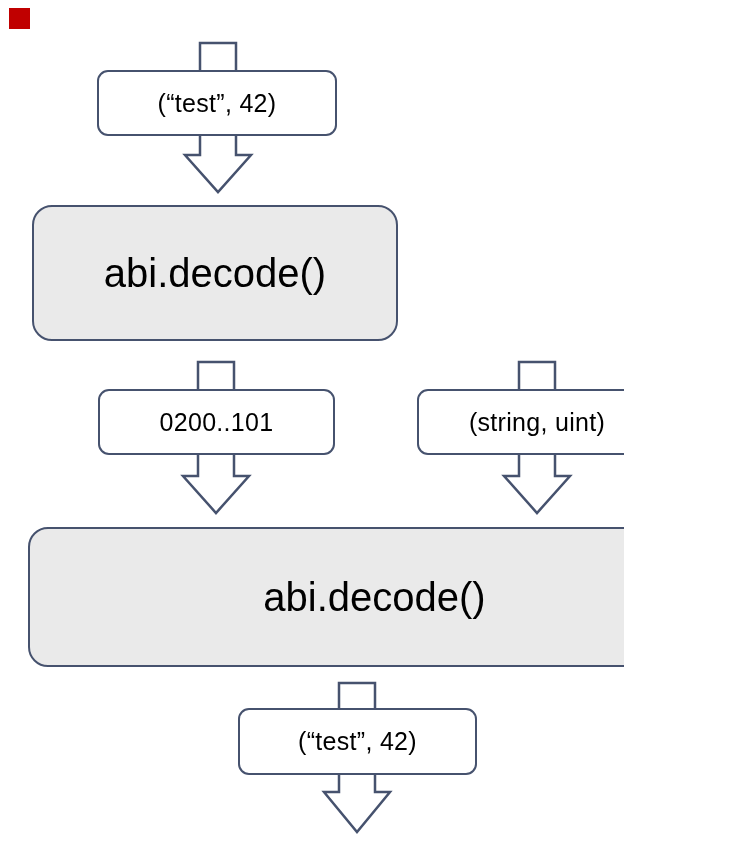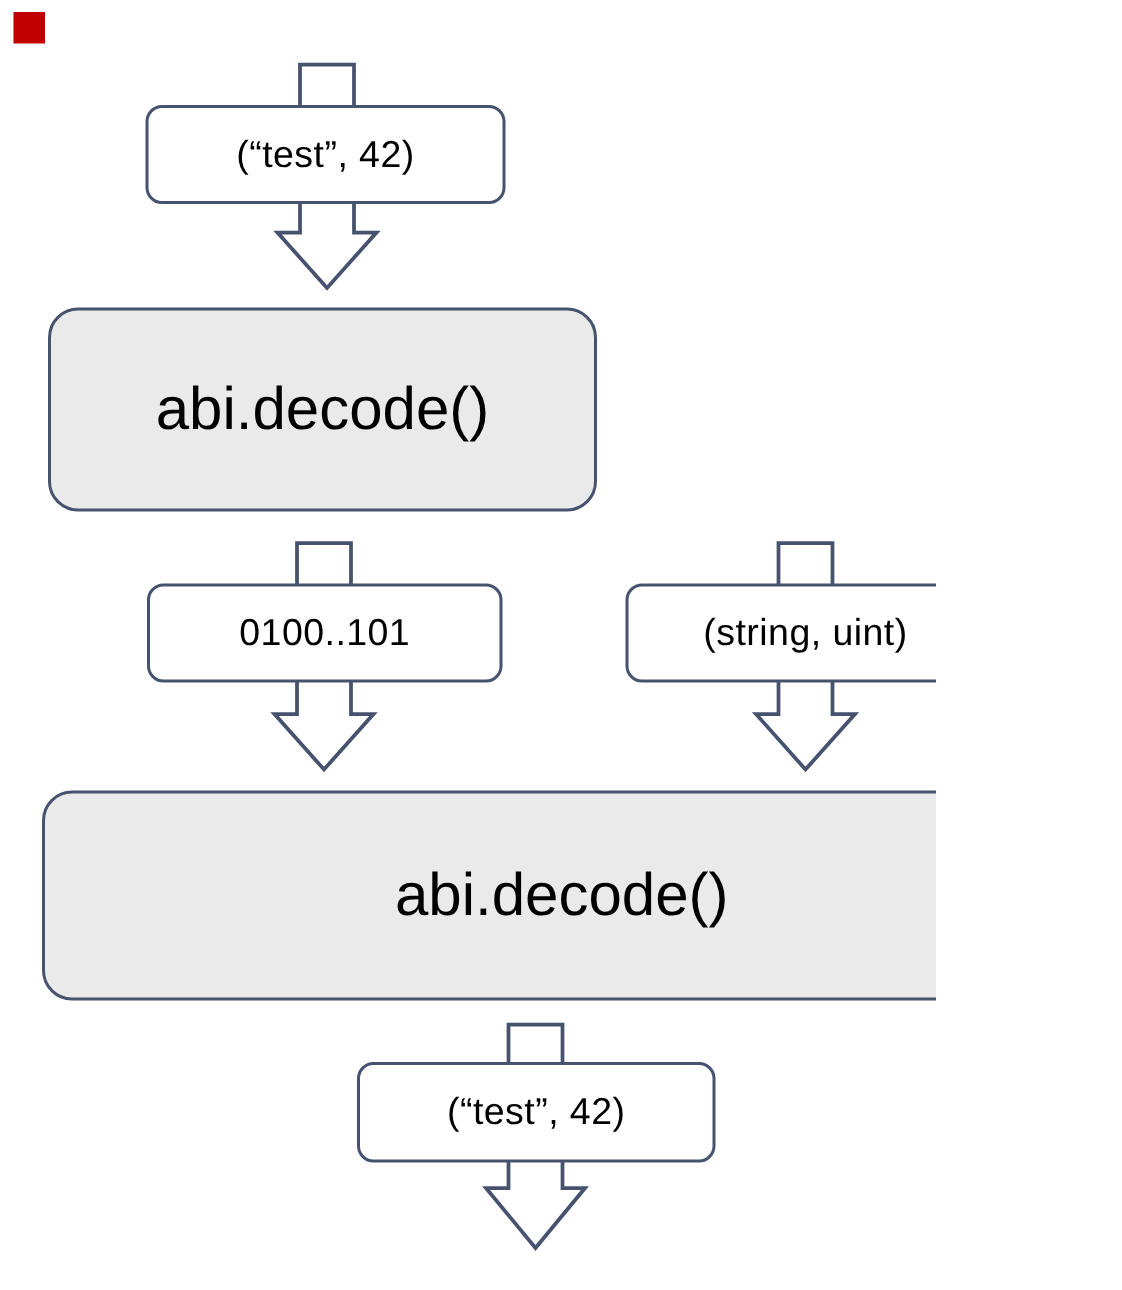--- a/index.html
+++ b/index.html
@@ -39,21 +39,21 @@
 
     <path class="block-arrow" d="M519,362 L555,362 L555,476 L570,476 L537,513 L504,476 L519,476 Z"></path>
 
     <path class="block-arrow" d="M339,683 L375,683 L375,792 L390,792 L357,832 L324,792 L339,792 Z"></path>
   </svg>
 
   <div class="node label-node" id="node-input">(“test”, 42)</div>
 
   <div class="node process-node" id="node-encode">abi.decode()</div>
 
-  <div class="node label-node" id="node-bytes">0100..101</div>
+  <div class="node label-node" id="node-bytes">0200..101</div>
 
   <div class="node label-node" id="node-types">(string, uint)</div>
 
   <div class="node process-node" id="node-decode">abi.decode()</div>
 
   <div class="node label-node" id="node-output">(“test”, 42)</div>
 
 </div>
 
 </body></html>

